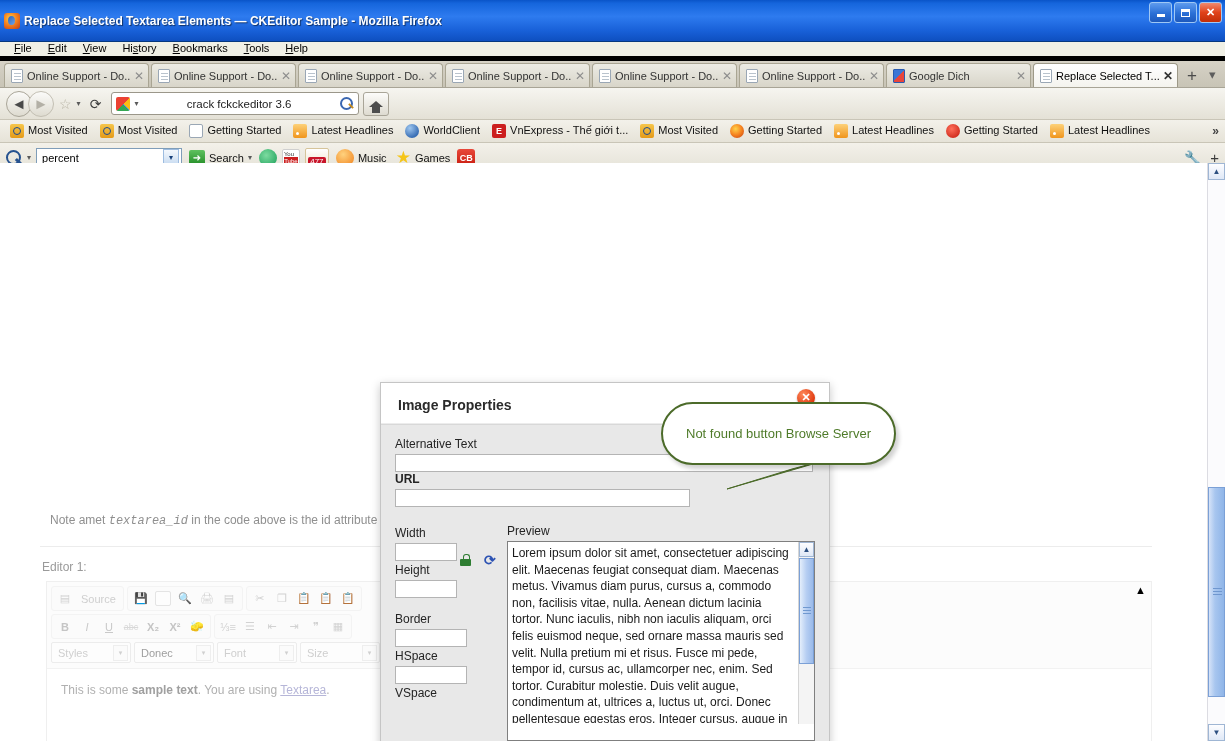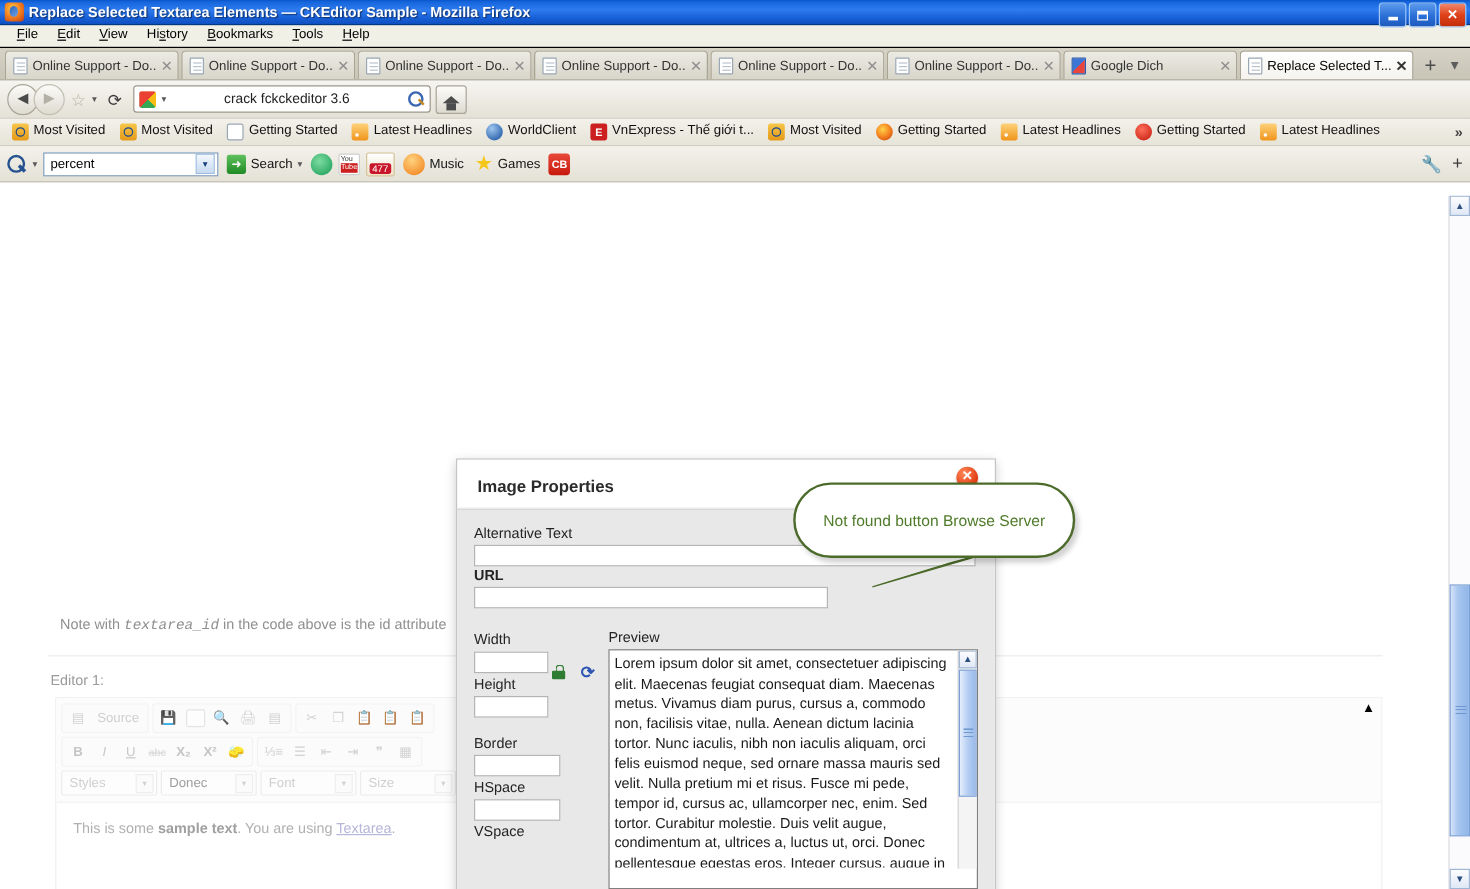--- a/index.html
+++ b/index.html
@@ -5,21 +5,21 @@
   * { box-sizing: border-box; margin:0; padding:0; }
   html,body { width:1225px; height:741px; overflow:hidden; }
   body {
     font-family: "Liberation Sans", sans-serif;
     font-size: 11px;
     background: #ffffff;
     -webkit-font-smoothing: none;
   }
   
   #titlebar {
-    height:21px; width:100%;
+    height:42px; width:100%;
     background: linear-gradient(to bottom,#0A54C8 0%,#1565DC 8%,#2E7BEF 40%,#1860D8 75%,#0E4FC0 100%);
     display:flex; align-items:center; position:relative;
     border-bottom:1px solid #05387f;
   }
   #titlebar .tb-icon{
     width:16px;height:16px;margin:0 4px 0 4px;border-radius:3px;
     background:radial-gradient(circle at 40% 35%, #ffd24a 0%, #f58220 45%, #c43d10 100%);
     position:relative;flex:none;
   }
   #titlebar .tb-icon:after{
@@ -36,22 +36,22 @@
     display:flex;align-items:center;justify-content:center;
     color:#fff;font-size:11px;font-weight:bold;
     background:linear-gradient(to bottom,#5e9bee,#2a6fd6 55%,#1d59bd);
   }
   .winbtn.close{background:linear-gradient(to bottom,#f08a6e,#e0421a 50%,#c12e08);}
   .winbtn .min-glyph{display:block;width:8px;height:3px;background:#fff;margin-top:6px;}
   .winbtn .max-glyph{display:block;width:9px;height:8px;border:1.5px solid #fff;border-top-width:3px;}
 
   
   #menubar{
-    height:19px;background:#f0f0e6;display:flex;align-items:flex-start;
-    border-bottom:1px solid #000000;padding-left:6px;
+    height:19px;background:#f0f0e6;display:flex;align-items:flex-end;
+    border-bottom:5px solid #000000;padding-left:6px;
   }
   #menubar .mi{font-size:11px;color:#000;padding:2px 8px;}
   #menubar .mi u{text-decoration:underline;}
 
   
   #tabstrip{
     height:27px;background:linear-gradient(to bottom,#d6d2c6,#c8c4b6);
     display:flex;align-items:flex-end;padding-left:4px;position:relative;
     border-bottom:1px solid #a8a496;
   }
@@ -488,21 +488,21 @@
     <span class="wrench">🔧</span>
     <span class="plusb">+</span>
   </div>
 </div>
 
 <div id="content">
 
   <div id="page">
 
 
-    <div class="notetext"><span>Note with </span><i>textarea_id</i><span> in the code above is the id attribute</span></div>
+    <div class="notetext"><span>Note amet </span><i>textarea_id</i><span> in the code above is the id attribute</span></div>
 
     <div class="hr1"></div>
     <div class="editorlabel">Editor 1:</div>
 
     <div class="ckeditor">
       <div class="cktoolbar">
         <div class="ckrow">
           <div class="ckgroup">
             <div class="ckbtn">▤</div>
             <div class="ckbtn txt">Source</div>

